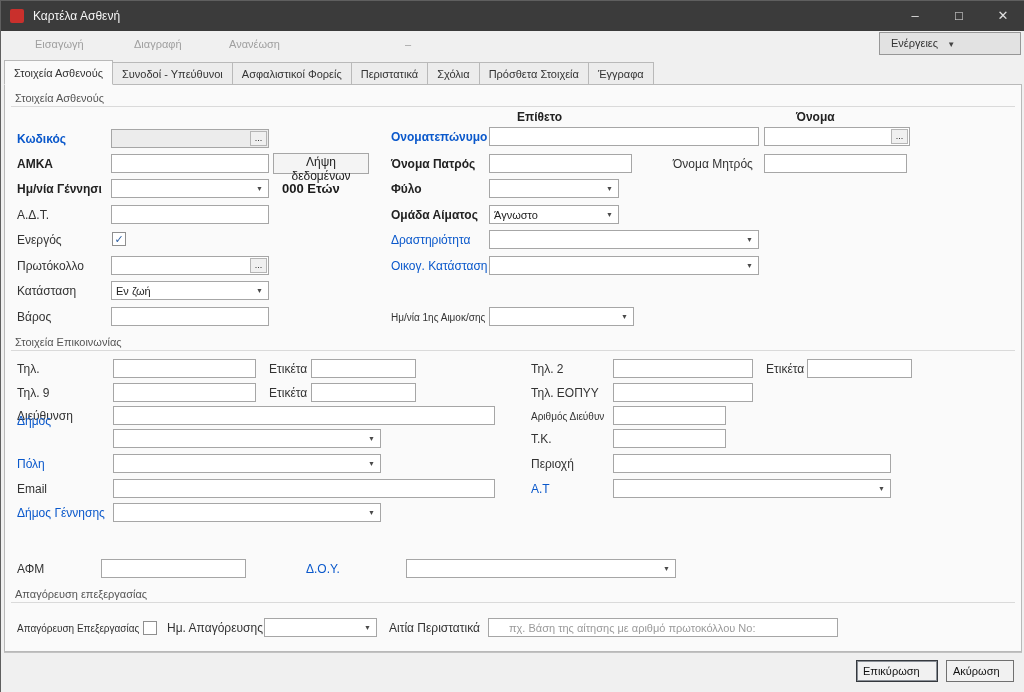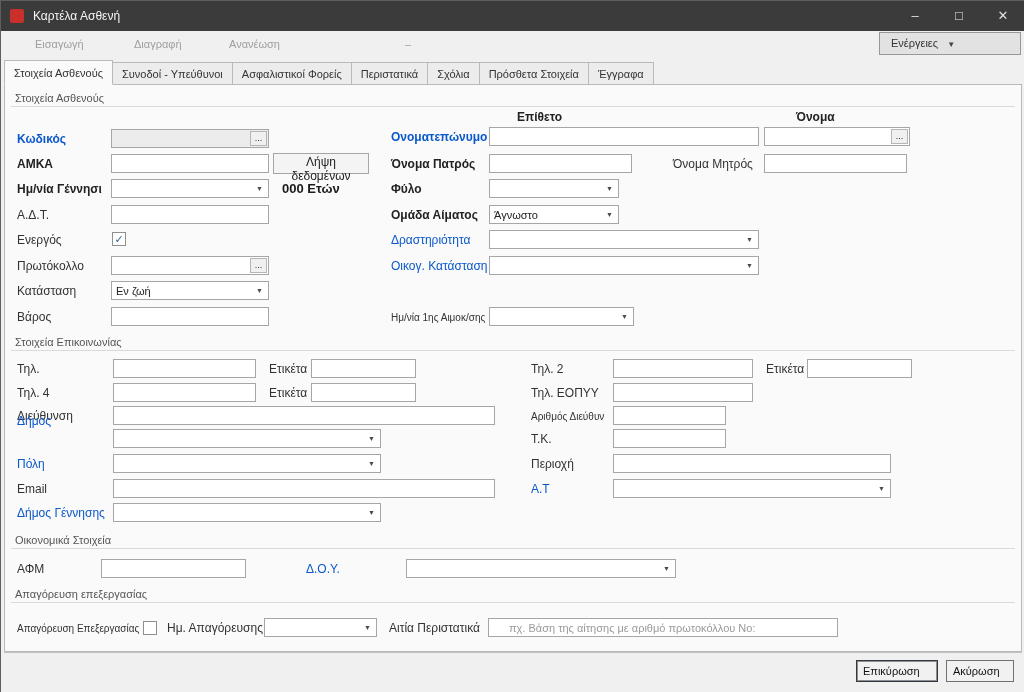--- a/index.html
+++ b/index.html
@@ -178,21 +178,21 @@
 
   <span class="lbl" style="left:16px;top:359px">Τηλ.</span>
   <input class="inp" style="left: 112px; top: 358px; width: 143px;">
   <span class="lbl" style="left:268px;top:359px">Ετικέτα</span>
   <input class="inp" style="left: 310px; top: 358px; width: 105px;">
   <span class="lbl" style="left:530px;top:359px">Τηλ. 2</span>
   <input class="inp" style="left: 612px; top: 358px; width: 140px;">
   <span class="lbl" style="left:765px;top:359px">Ετικέτα</span>
   <input class="inp" style="left: 806px; top: 358px; width: 105px;">
 
-  <span class="lbl" style="left:16px;top:383px">Τηλ. 4</span>
+  <span class="lbl" style="left:16px;top:383px">Τηλ. 9</span>
   <input class="inp" style="left: 112px; top: 382px; width: 143px;">
   <span class="lbl" style="left:268px;top:383px">Ετικέτα</span>
   <input class="inp" style="left: 310px; top: 382px; width: 105px;">
   <span class="lbl" style="left:530px;top:383px">Τηλ. ΕΟΠΥΥ</span>
   <input class="inp" style="left: 612px; top: 382px; width: 140px;">
 
   <span class="lbl" style="left:16px;top:406px">Διεύθυνση</span>
   <input class="inp" style="left: 112px; top: 405px; width: 382px;">
   <span class="lbl sm" style="left:530px;top:406px">Αριθμός Διεύθυν</span>
   <input class="inp" style="left: 612px; top: 405px; width: 113px;">
@@ -216,21 +216,20 @@
   <span class="lbl blue" style="left:530px;top:479px">Α.Τ</span>
   <div class="combo" style="left:612px;top:478px;width:278px">
     <span class="combo-arrow">▼</span>
   </div>
 
   <span class="lbl blue" style="left:16px;top:503px">Δήμος Γέννησης</span>
   <div class="combo" style="left:112px;top:502px;width:268px">
     <span class="combo-arrow">▼</span>
   </div>
 
-  <div class="group-hdr" style="top:531px">Οικονομικά Στοιχεία</div>
 
   <span class="lbl" style="left:16px;top:559px">ΑΦΜ</span>
   <input class="inp" style="left: 100px; top: 558px; width: 145px;">
   <span class="lbl blue" style="left:305px;top:559px">Δ.Ο.Υ.</span>
   <div class="combo" style="left:405px;top:558px;width:270px">
     <span class="combo-arrow">▼</span>
   </div>
 
   <div class="group-hdr" style="top:585px">Απαγόρευση επεξεργασίας</div>
 

